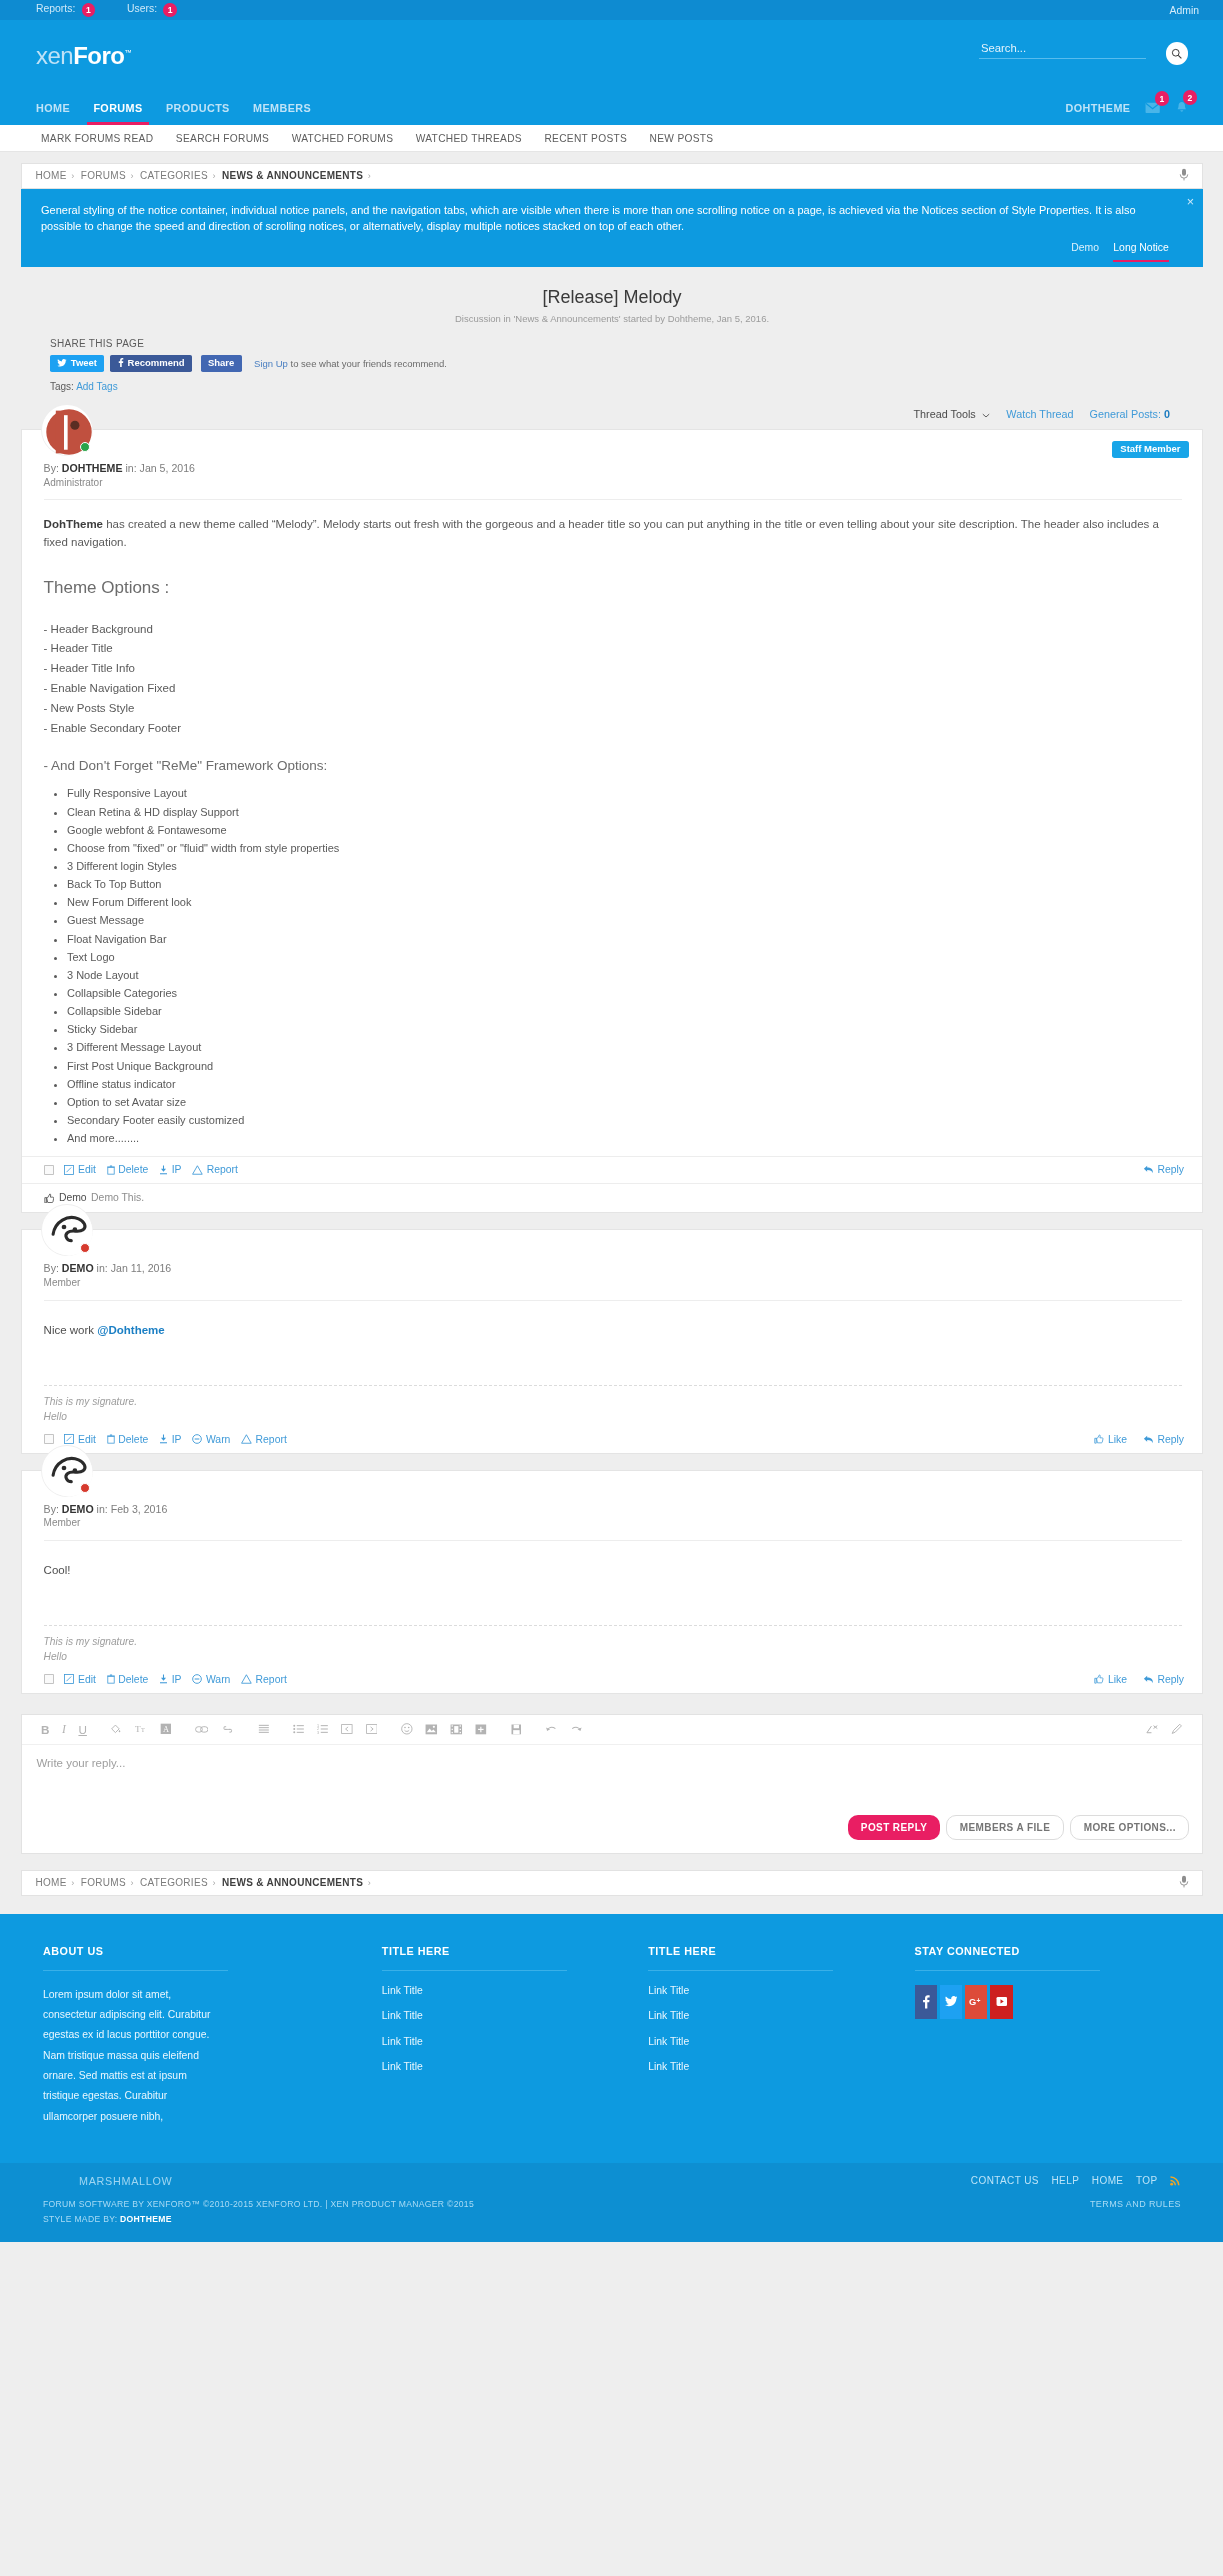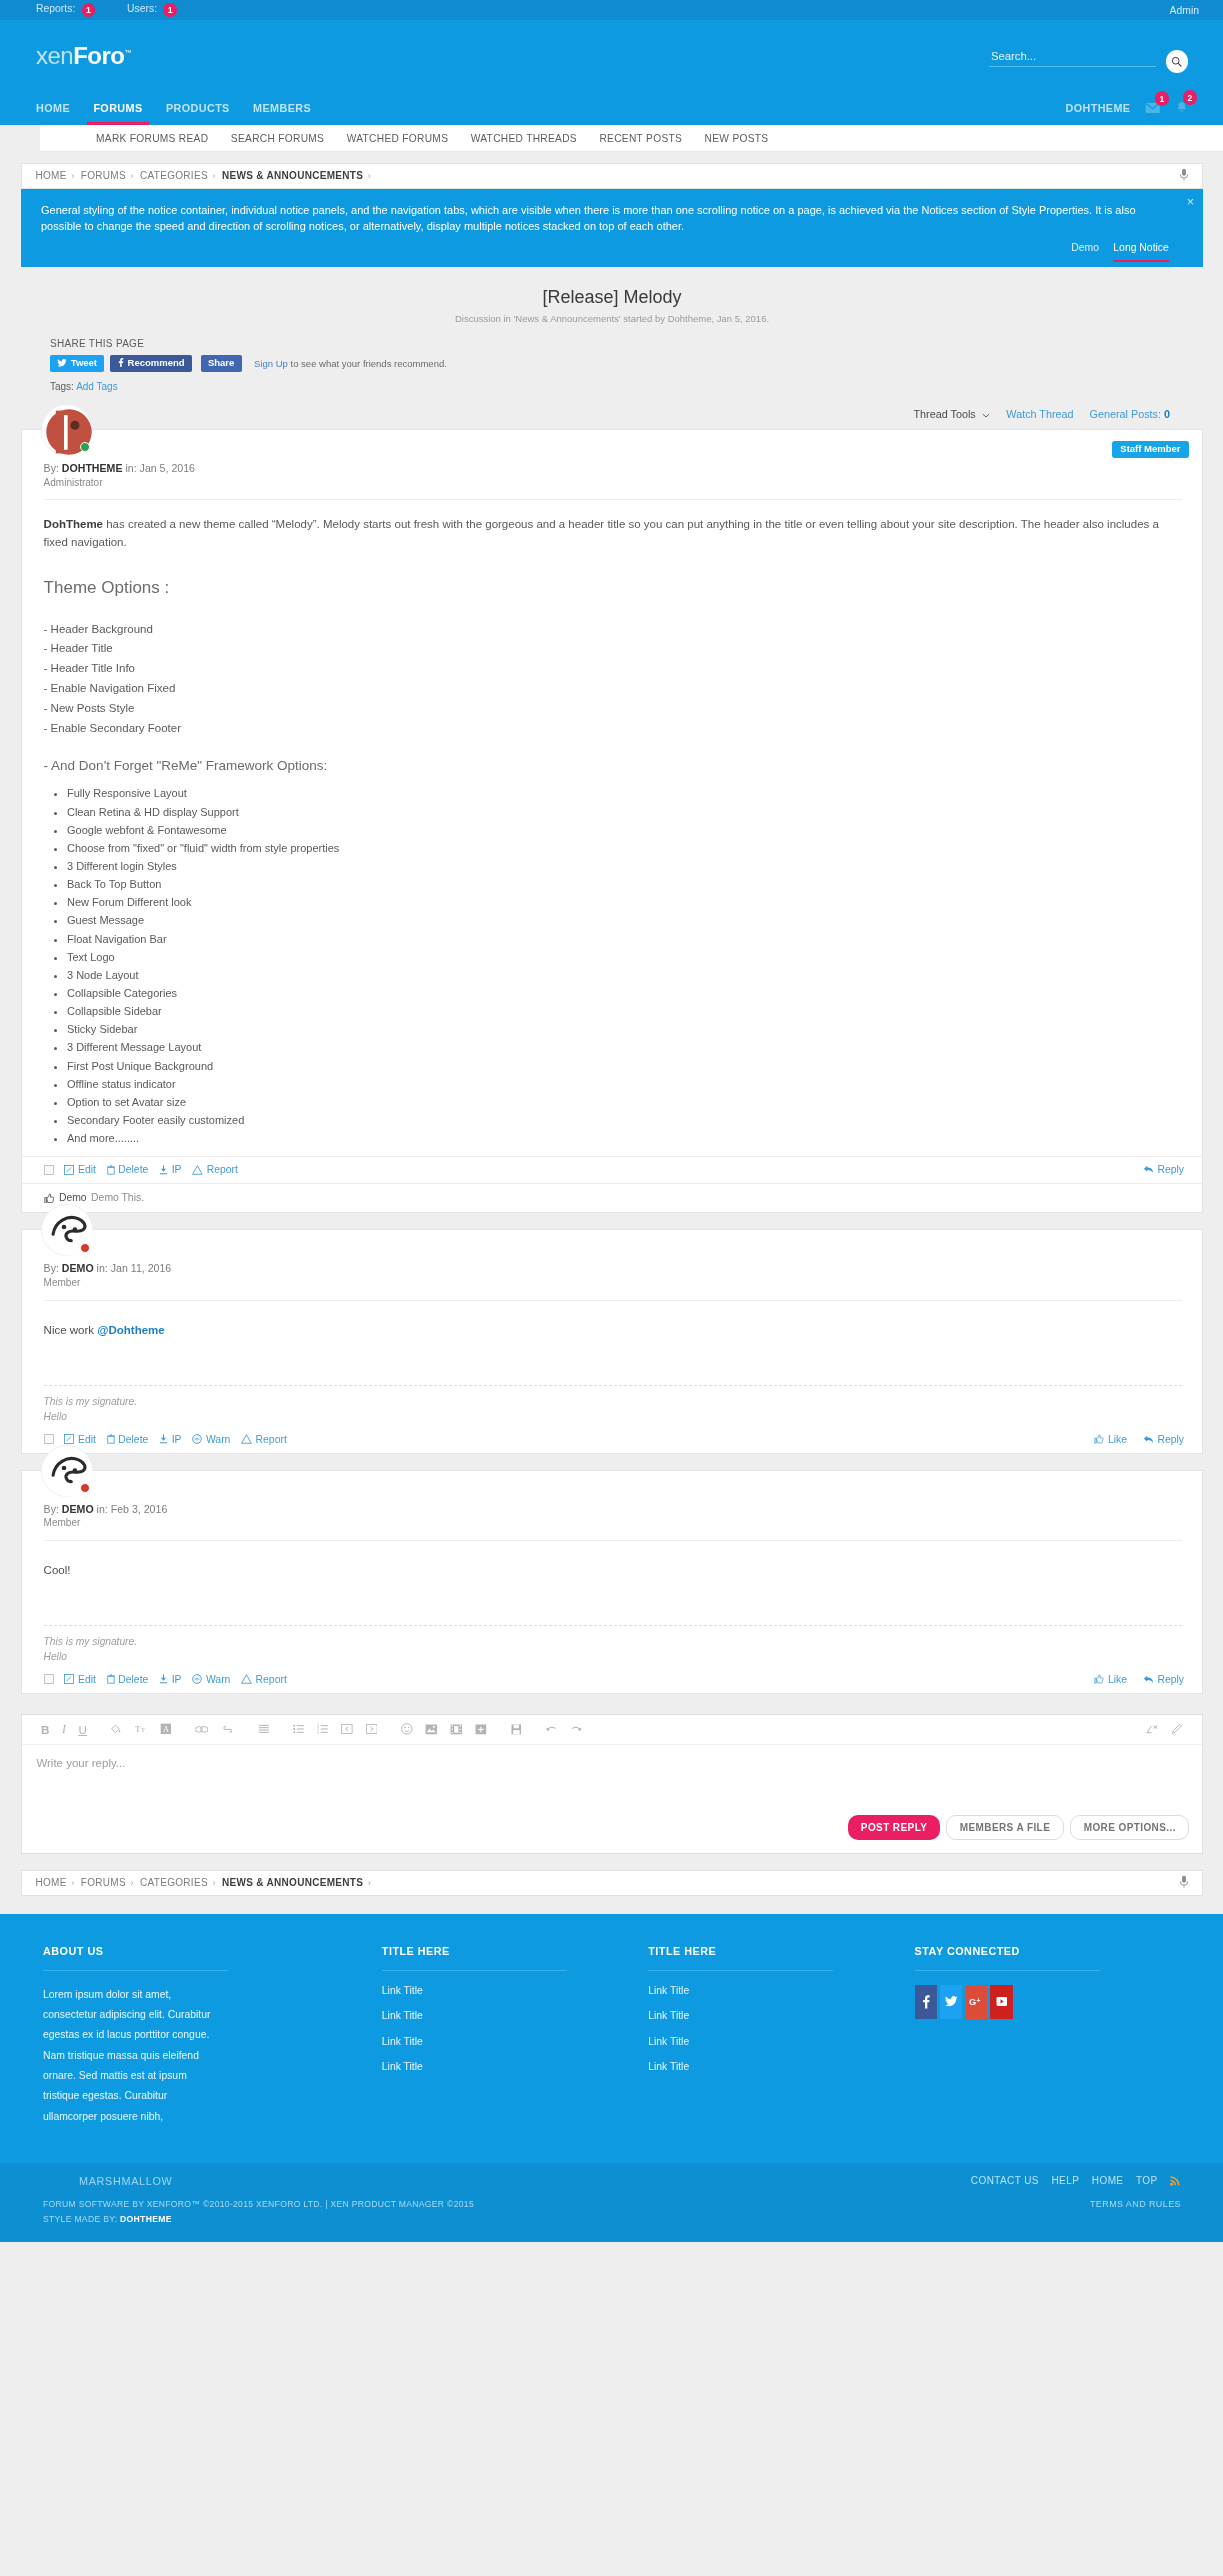--- a/index.html
+++ b/index.html
@@ -40,22 +40,22 @@
     display: flex; align-items: center;
   }
   .logo {
     font-size: 24px; letter-spacing: -0.5px;
     color: #fff; font-weight: 300; line-height: 1;
   }
   .logo .lg-thin { color: #bfe2f7; }
   .logo .lg-bold { font-weight: 700; }
   .logo sup { font-size: 7.2px; vertical-align: super; }
   .search-wrap {
-    position: absolute; right: 36px; top: 28px;
-    display: flex; align-items: flex-end; gap: 4px;
+    position: absolute; right: 36px; top: 20px;
+    display: flex; align-items: flex-end; gap: 14px;
   }
   .search-input {
     width: 167px; background: transparent; border: none;
     border-bottom: 0.9px solid #58bced;
     color: #fff; font-size: 11.3px; padding: 1.8px 3.6px 4.5px 1.8px;
     font-family: "Liberation Sans", sans-serif; outline: none;
   }
   .search-input::placeholder { color: #e4f3fc; }
   .search-btn {
     width: 22.5px; height: 22.5px; border-radius: 50%;
@@ -89,23 +89,22 @@
   .nav-ico .nb {
     position: absolute; top: -10.8px; right: -9px;
     background: #e91e63; color: #fff; border-radius: 50%;
     width: 14.4px; height: 14.4px; font-size: 8.6px; font-weight: bold;
     display: flex; align-items: center; justify-content: center;
   }
 
   
   .subnav {
     background: #fff; height: 27px;
-    padding: 0 56px; display: flex; align-items: center;
+    padding: 0 41px; display: flex; align-items: center;
     border-bottom: 0.9px solid #e5e5e5;
-    margin-left: 40px;
   }
   .subnav a {
     font-size: 10.2px; color: #5d5d5d; letter-spacing: 0.3px;
     margin-right: 22.5px; cursor: pointer;
   }
 
   
   .page { padding: 0 21px; }
 
   

